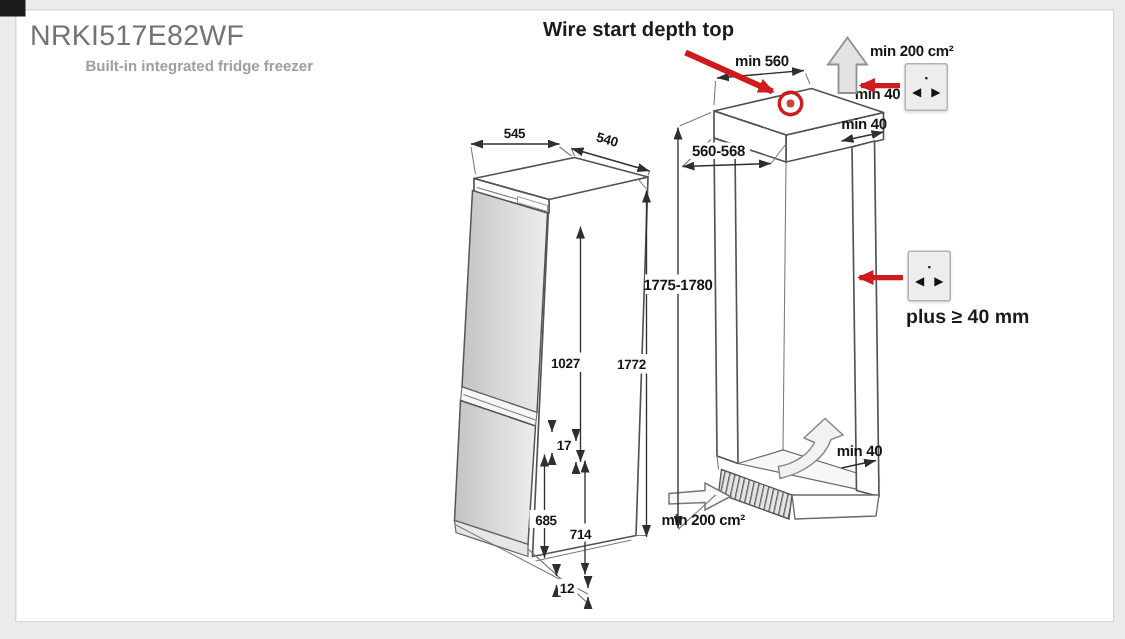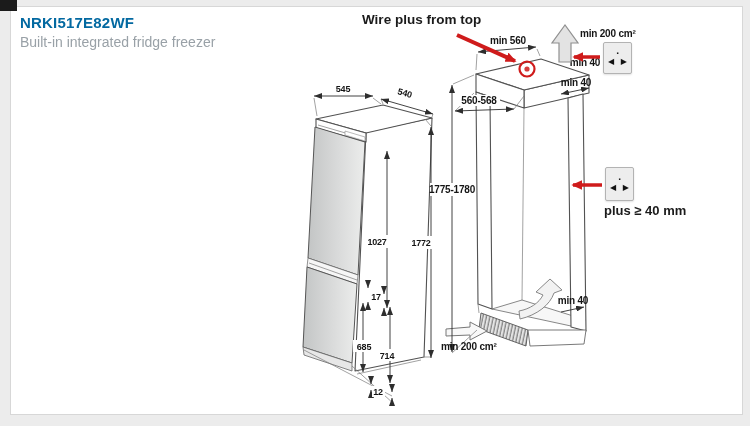--- a/index.html
+++ b/index.html
@@ -2,22 +2,22 @@
 <html><head>
 <meta charset="utf-8">
 <style>
   html,body{margin:0;padding:0;background:#e9e9e9;}
   .stage{position:relative;width:750px;height:426px;background:#ececec;overflow:hidden;
          font-family:"Liberation Sans",sans-serif;}
   .card{position:absolute;left:10px;top:6px;width:731px;height:407px;background:#ffffff;
         border:1px solid #d7d7d7;}
   .corner-mark{position:absolute;left:0;top:0;width:17px;height:11px;background:#1b1b1b;}
   .header{position:absolute;left:20px;top:14px;}
-  .title{font-size:15px;font-weight:bold;color:#0369a1;letter-spacing:0.2px;}
-  .subtitle{margin-top:3px;font-size:14px;font-weight:normal;color:#99a1a7;}
+  .title{font-size:19px;font-weight:normal;color:#737373;letter-spacing:0.2px;}
+  .subtitle{margin-top:3px;font-size:10px;font-weight:bold;color:#99a1a7;margin-left:37px;}
   .wire-note{position:absolute;left:362px;top:10px;font-size:13.5px;line-height:19px;
              font-weight:600;color:#1b1b1b;}
   .cab-note{position:absolute;left:604px;top:203px;font-size:13px;line-height:16px;
             font-weight:600;color:#1b1b1b;}
   .diagram{position:absolute;left:0;top:0;}
   .outlet{position:absolute;background:#ededed;border:1px solid #b3b3b3;border-radius:2px;
           display:flex;flex-direction:column;align-items:center;justify-content:center;
           box-shadow:0 1px 2px rgba(0,0,0,.12);}
   .outlet .pin{font-size:6px;line-height:7px;color:#111;}
   .outlet .row{width:100%;display:flex;justify-content:space-between;padding:0 4px;
@@ -168,21 +168,21 @@
       <path d="M559,62 L559,43 L552,43 L565,25 L578,43 L571,43 L571,62 Z" fill="#e3e3e3" stroke="#909090" stroke-width="1.2"></path>
       <text class="dim-lg" x="580" y="37">min 200 cm²</text>
 
       <line class="redline" x1="600" y1="57" x2="574" y2="57" stroke-width="3.5" marker-end="url(#arrR)"></line>
       <line class="redline" x1="602" y1="185" x2="573" y2="185" stroke-width="3.5" marker-end="url(#arrR)"></line>
       <line class="redline" x1="457" y1="35" x2="515" y2="61" stroke-width="4" marker-end="url(#arrR)"></line>
     </g>
   </svg>
 
   <div class="wire-note">
-    <div>Wire plus from top</div>
+    <div>Wire start depth top</div>
   </div>
 
   <div class="cab-note">
     <div>plus ≥ 40 mm</div>
   </div>
 
   <div class="outlet o1">
     <span class="pin">▪</span>
     <span class="row">
       <span>◀</span>

